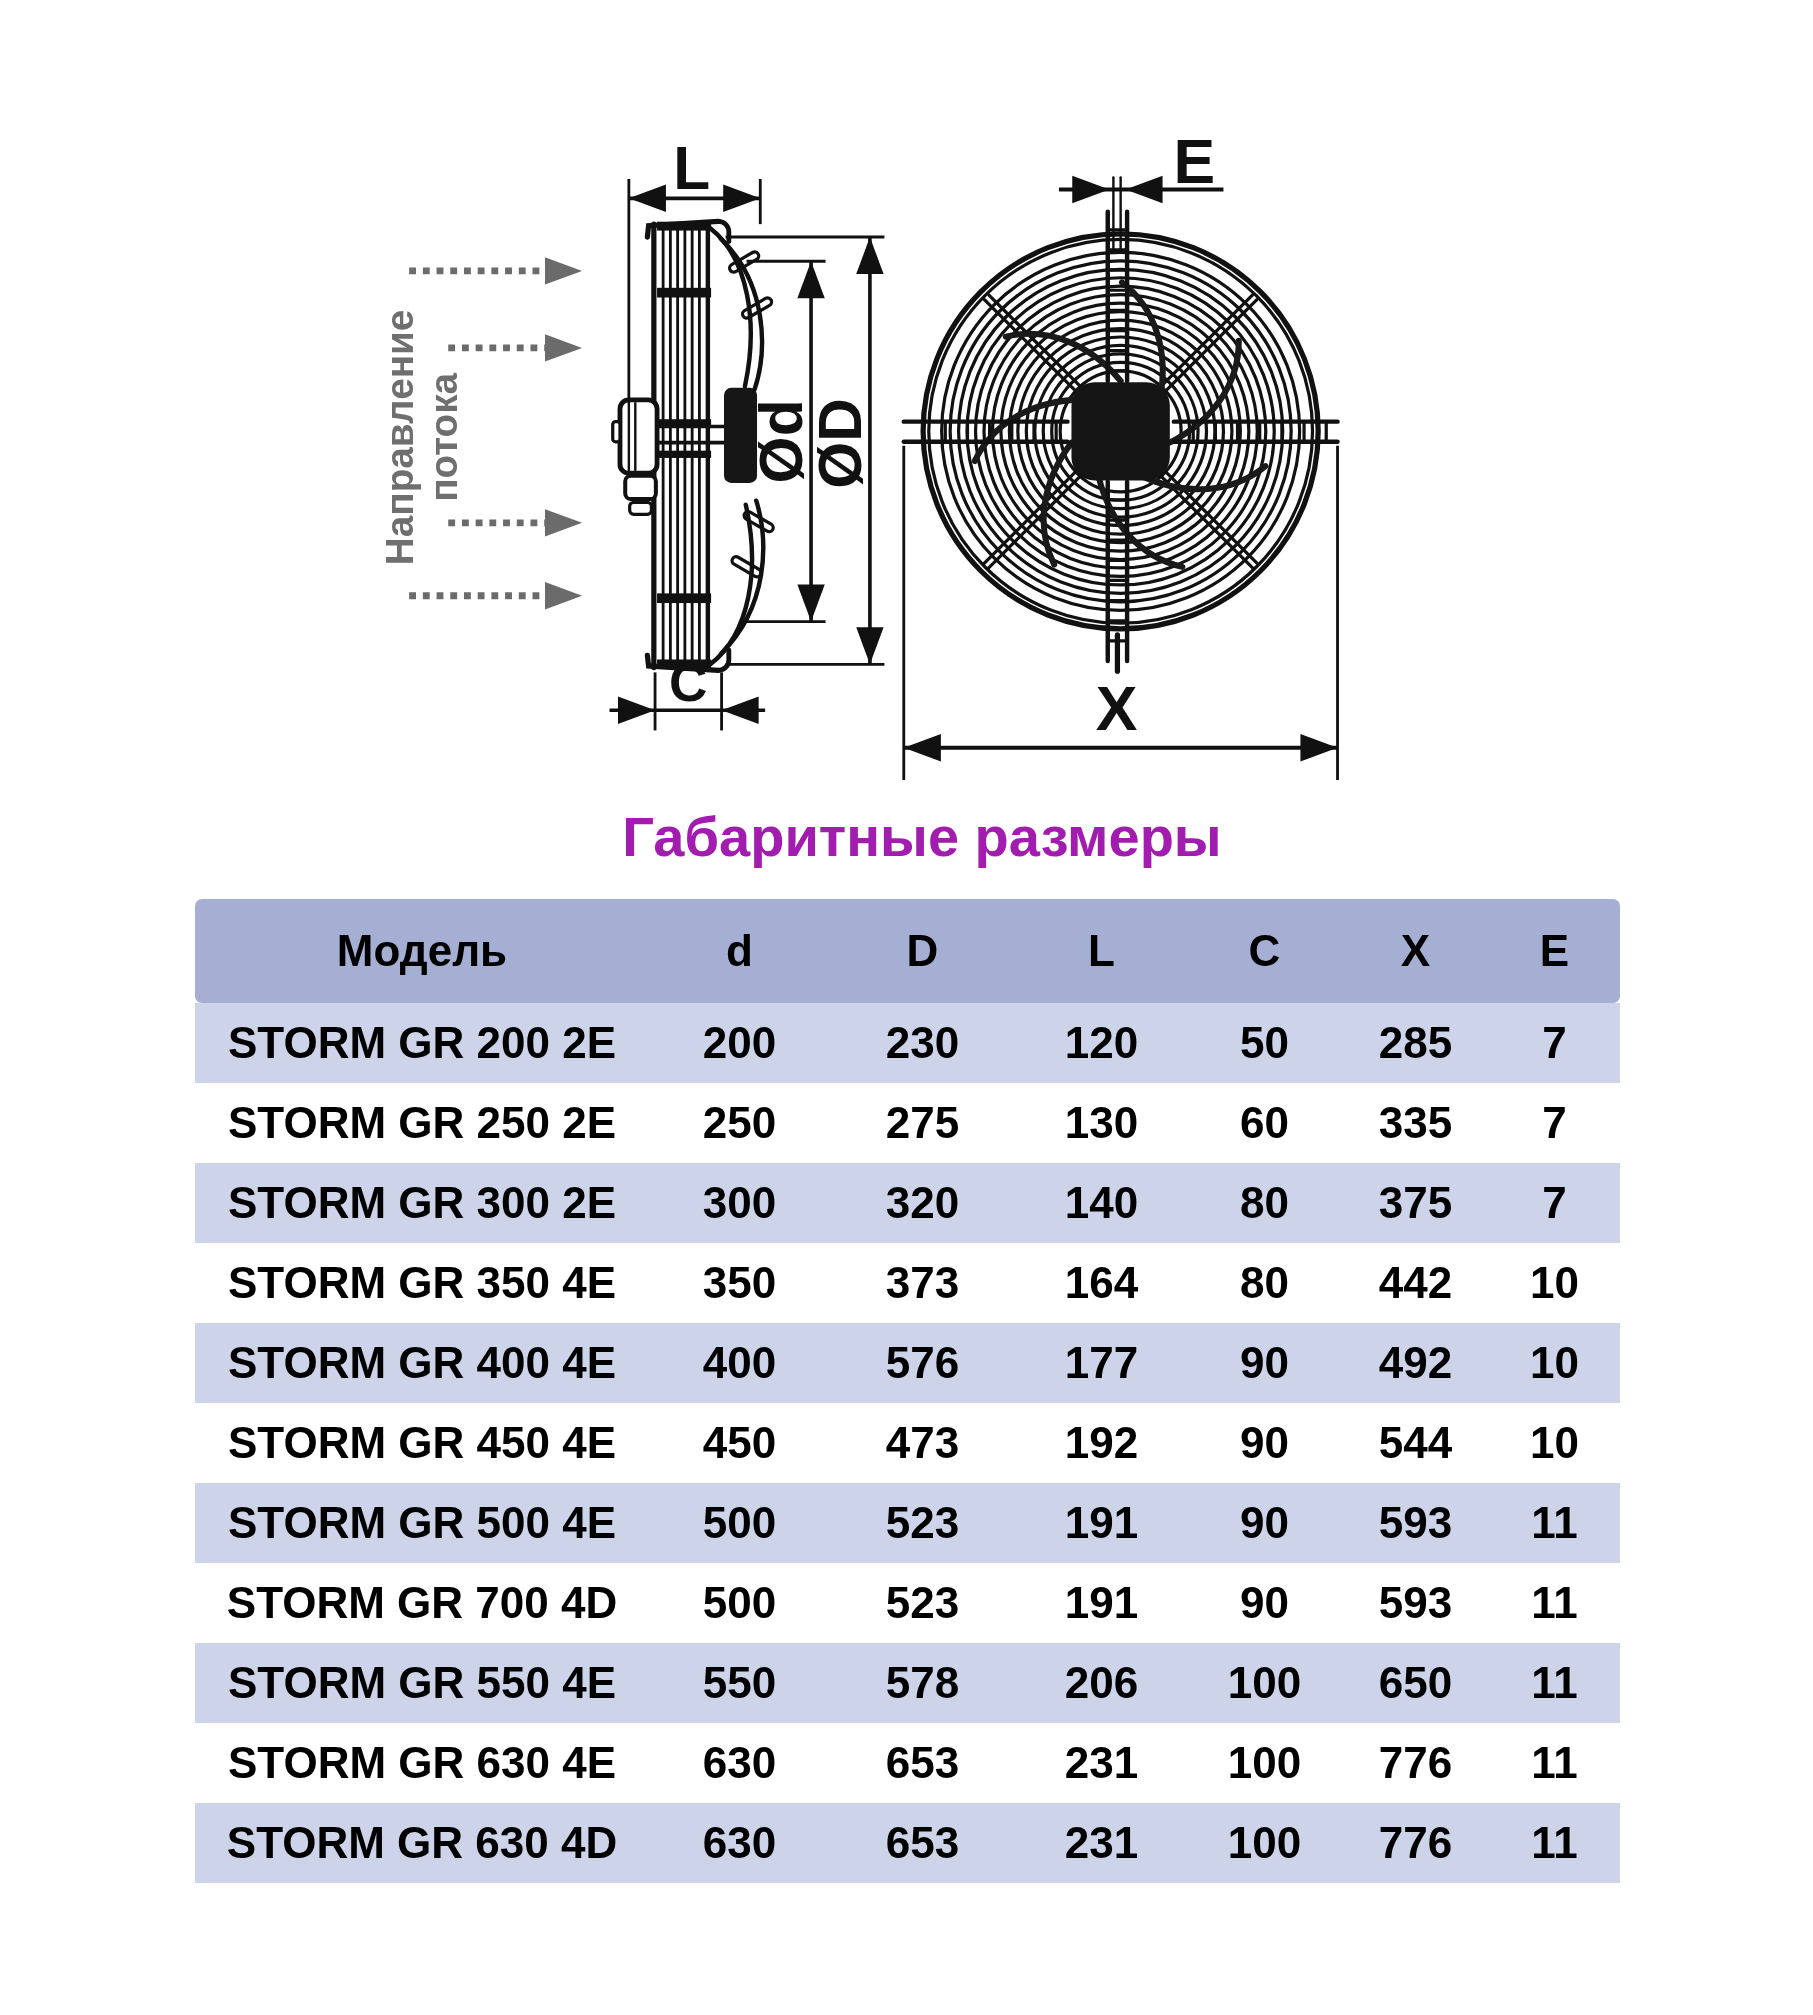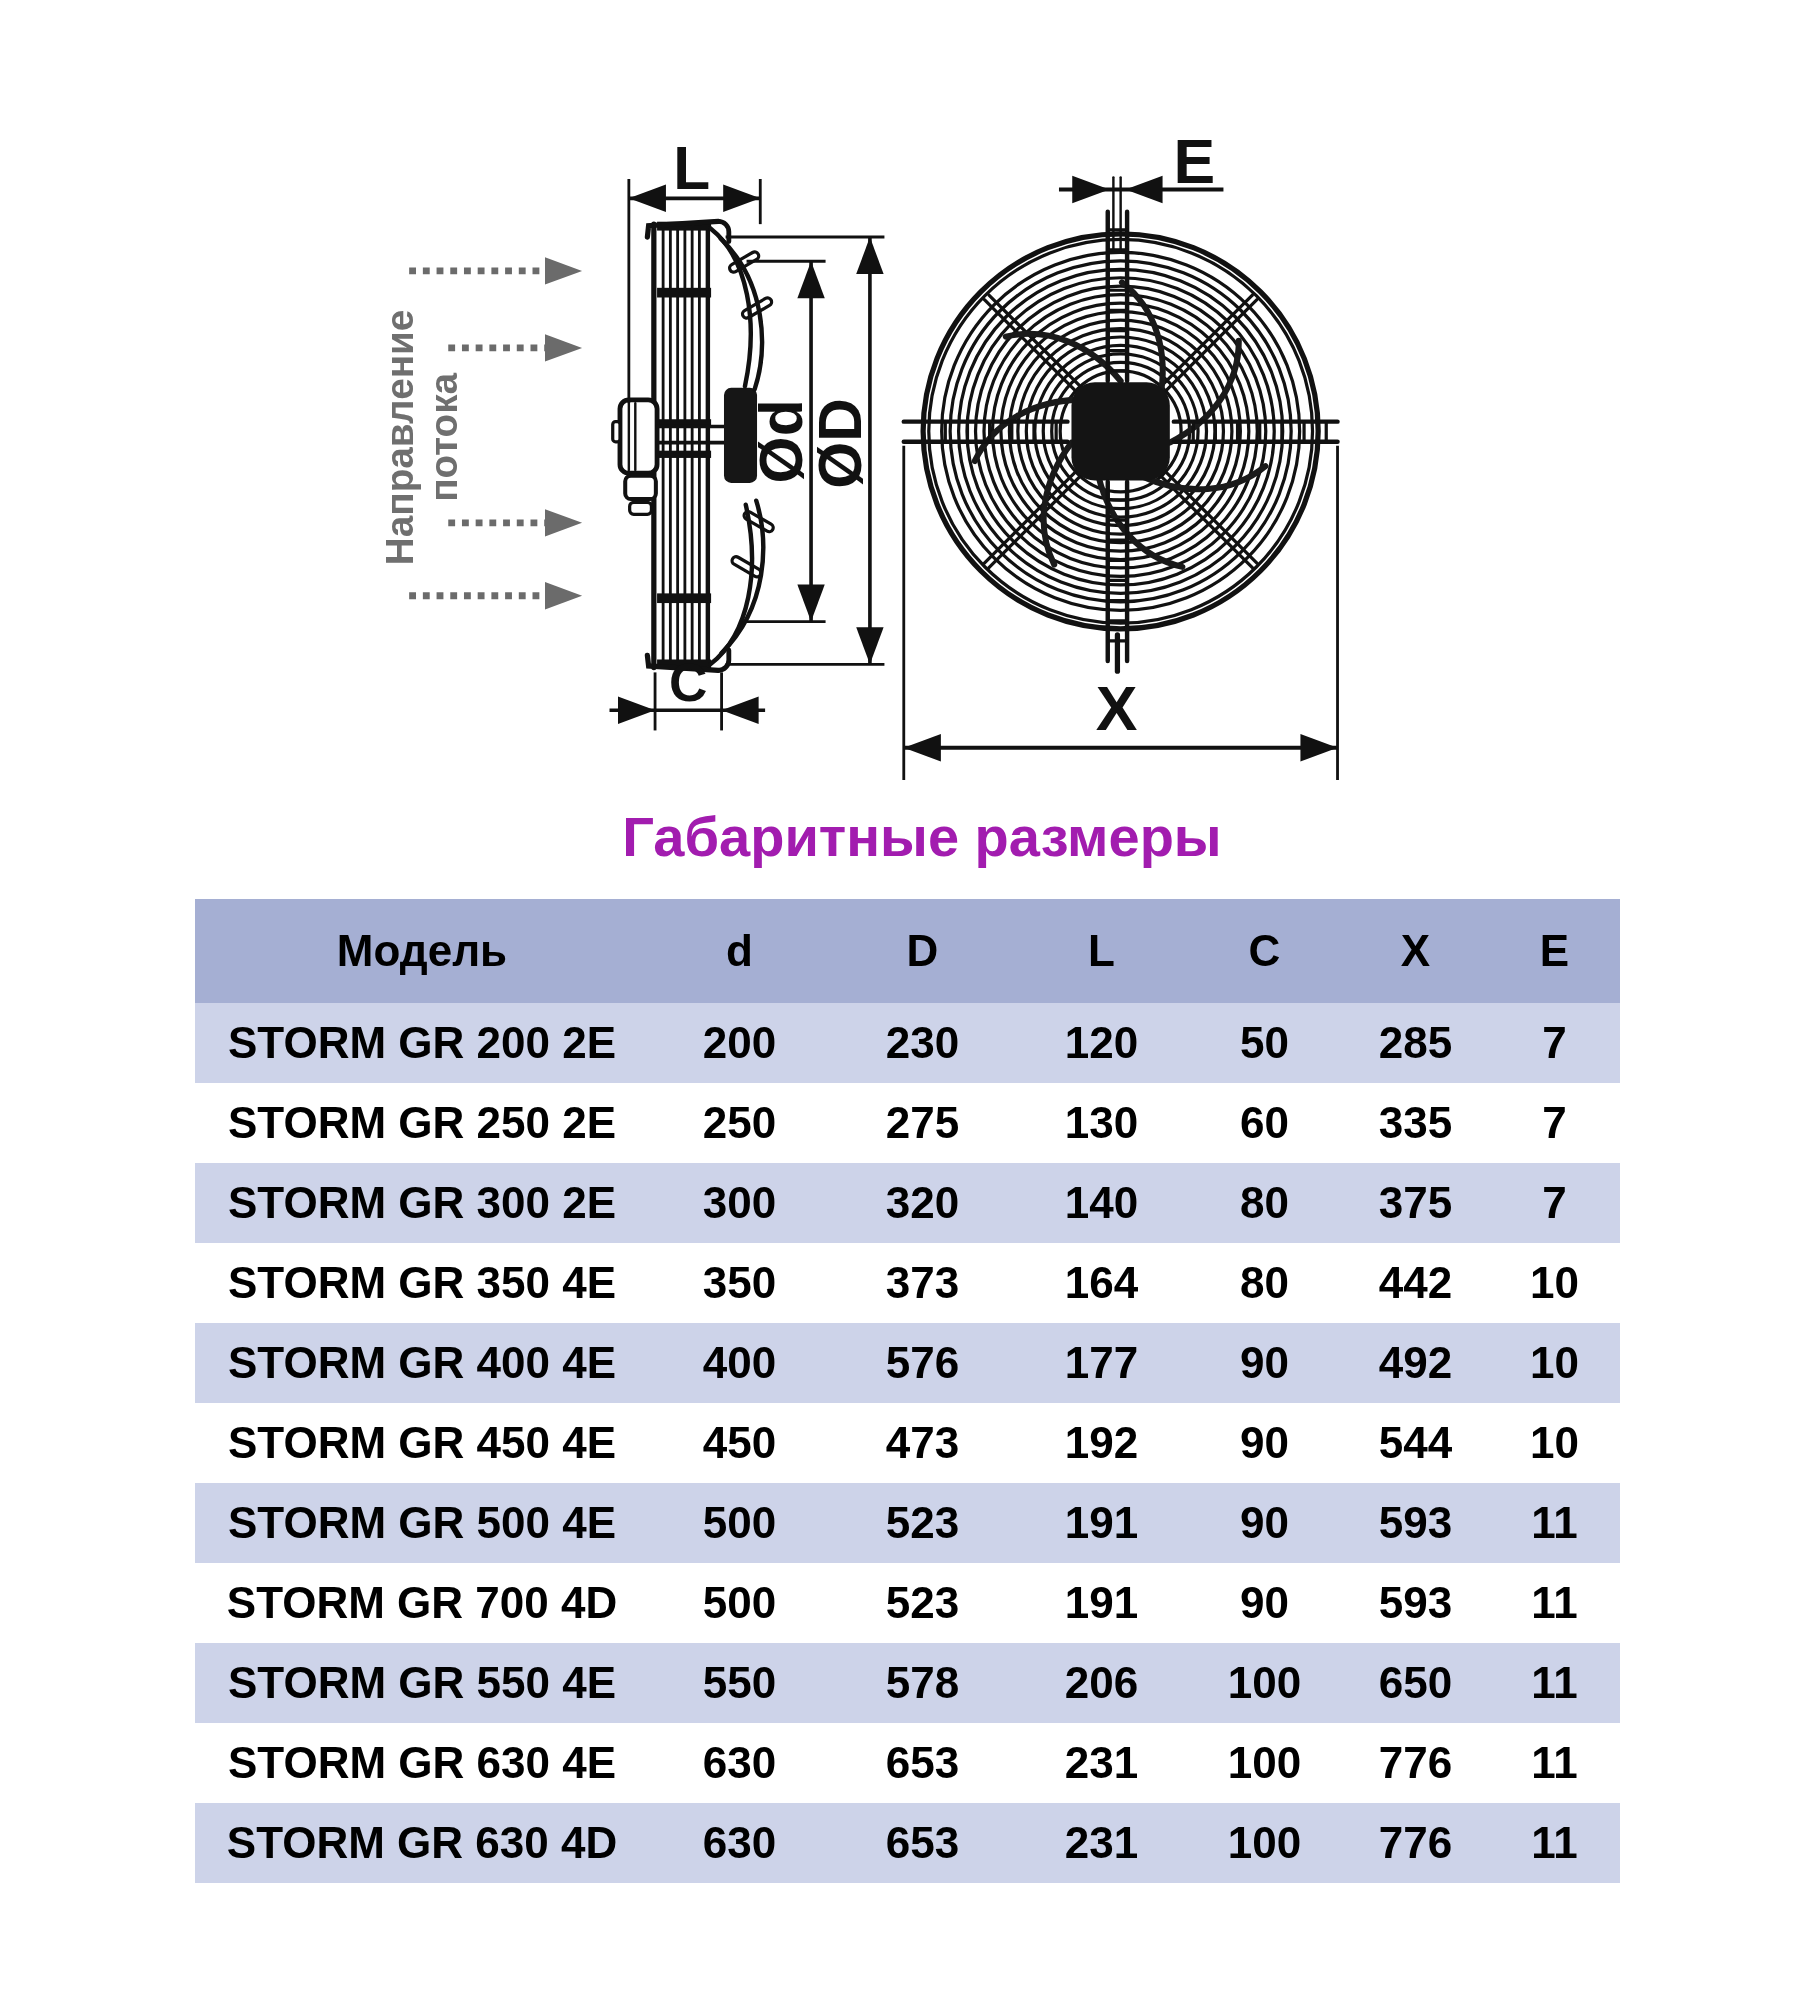--- a/index.html
+++ b/index.html
@@ -27,21 +27,21 @@
     color:var(--text-color,#000);
   }
   .thead, .trow {
     display:grid;
     grid-template-columns:454px 181px 185px 173px 153px 149px 129px;
     align-items:center;
   }
   .thead {
     height:104px;
     background:var(--header-bg,#a5afd3);
-    font-size:44px; font-weight:bold;
+    font-size:44px; font-weight:bold;border-radius:7px;
   }
   .trow {
     height:80px;
     font-size:44px; font-weight:bold;
     background:var(--row-bg,#ffffff);
   }
   .trow.alt { background:var(--row-alt-bg,#cdd3e9); }
   .cell { text-align:center; white-space:nowrap; }
 </style>
 </head>

